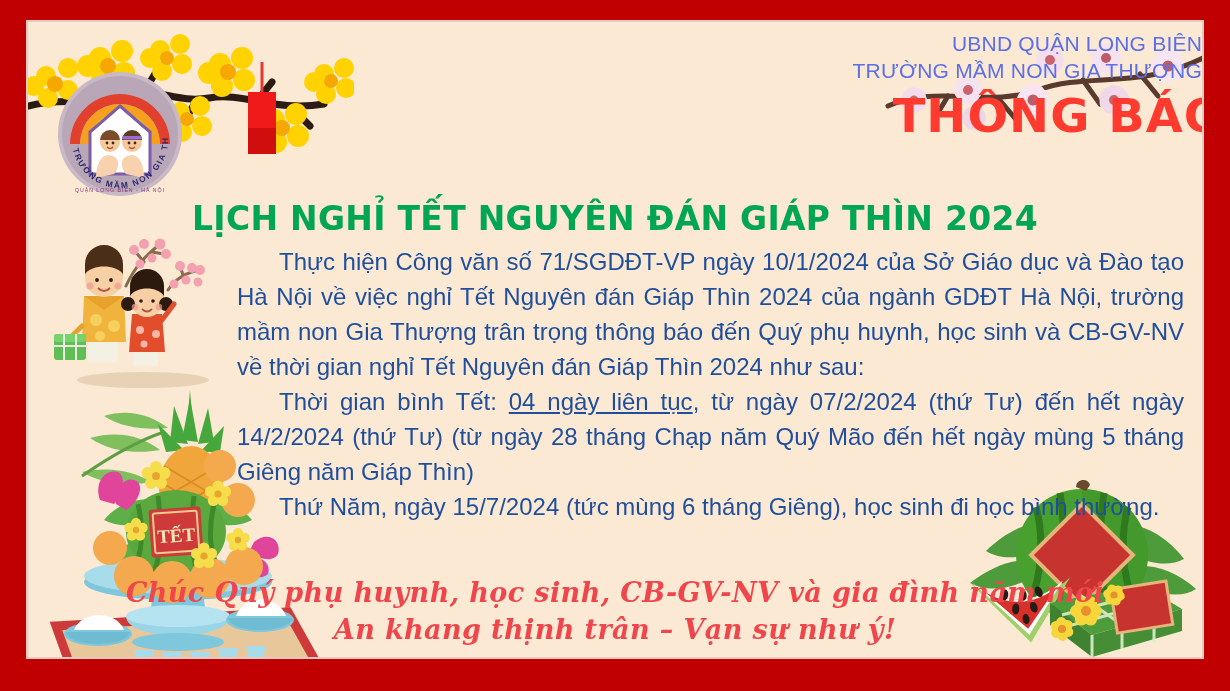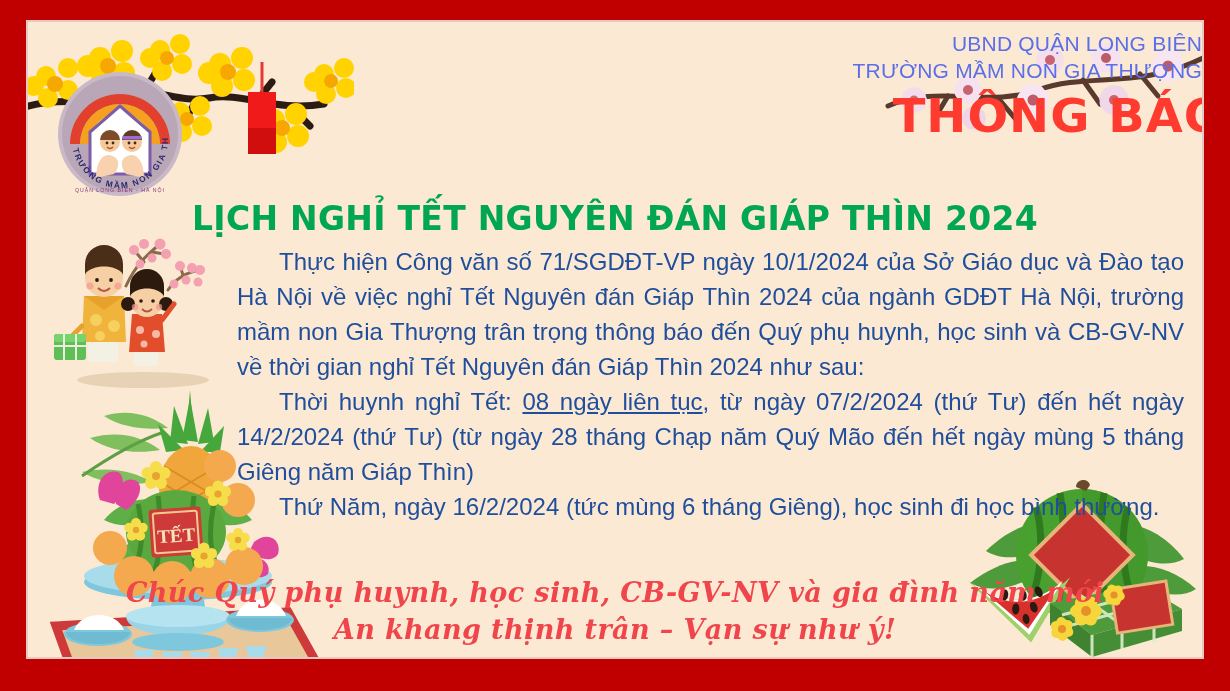--- a/index.html
+++ b/index.html
@@ -600,22 +600,22 @@
     <div class="hdr-wrap">
       <div class="hdr-line">UBND QUẬN LONG BIÊN</div>
       <div class="hdr-line">TRƯỜNG MẦM NON GIA THƯỢNG</div>
       <div class="thongbao">THÔNG BÁO</div>
     </div>
 
     <div class="green-title">LỊCH NGHỈ TẾT NGUYÊN ĐÁN GIÁP THÌN 2024</div>
 
     <div class="body-text">
       <p class="indent">Thực hiện Công văn số 71/SGDĐT-VP ngày 10/1/2024 của Sở Giáo dục và Đào tạo Hà Nội về việc nghỉ Tết Nguyên đán Giáp Thìn 2024 của ngành GDĐT Hà Nội, trường mầm non Gia Thượng trân trọng thông báo đến Quý phụ huynh, học sinh và CB-GV-NV về thời gian nghỉ Tết Nguyên đán Giáp Thìn 2024 như sau:</p>
-      <p class="indent"><span>Thời huynh nghỉ Tết: </span><span class="u">08 ngày liên tục</span><span>, từ ngày 07/2/2024 (thứ Tư) đến hết ngày 14/2/2024 (thứ Tư) (từ ngày 28 tháng Chạp năm Quý Mão đến hết ngày mùng 5 tháng Giêng năm Giáp Thìn)</span></p>
-      <p class="indent">Thứ Năm, ngày 16/2/2024 (tức mùng 6 tháng Giêng), học sinh đi học bình thường.</p>
+      <p class="indent"><span>Thời gian bình Tết: </span><span class="u">04 ngày liên tục</span><span>, từ ngày 07/2/2024 (thứ Tư) đến hết ngày 14/2/2024 (thứ Tư) (từ ngày 28 tháng Chạp năm Quý Mão đến hết ngày mùng 5 tháng Giêng năm Giáp Thìn)</span></p>
+      <p class="indent">Thứ Năm, ngày 15/7/2024 (tức mùng 6 tháng Giêng), học sinh đi học bình thường.</p>
     </div>
 
     <div class="greet">
       <div>Chúc Quý phụ huynh, học sinh, CB-GV-NV và gia đình năm mới</div>
       <div>An khang thịnh trân – Vạn sự như ý!</div>
     </div>
 
   </div>
 </div>
 

